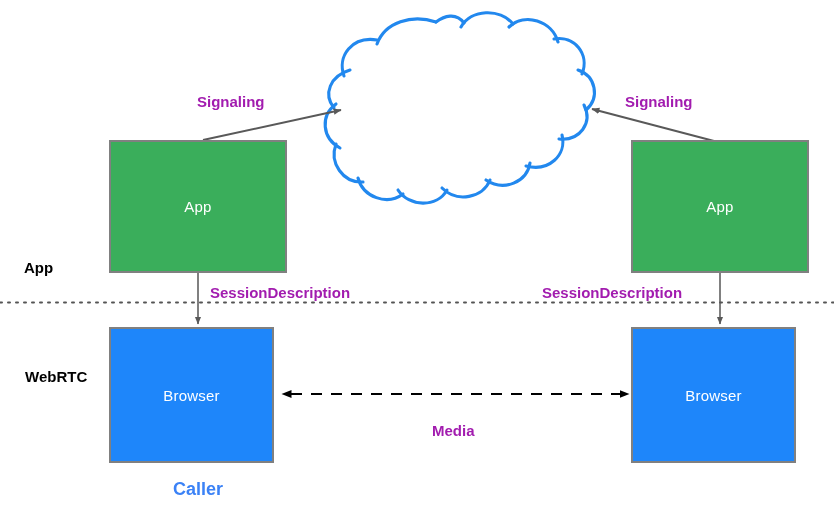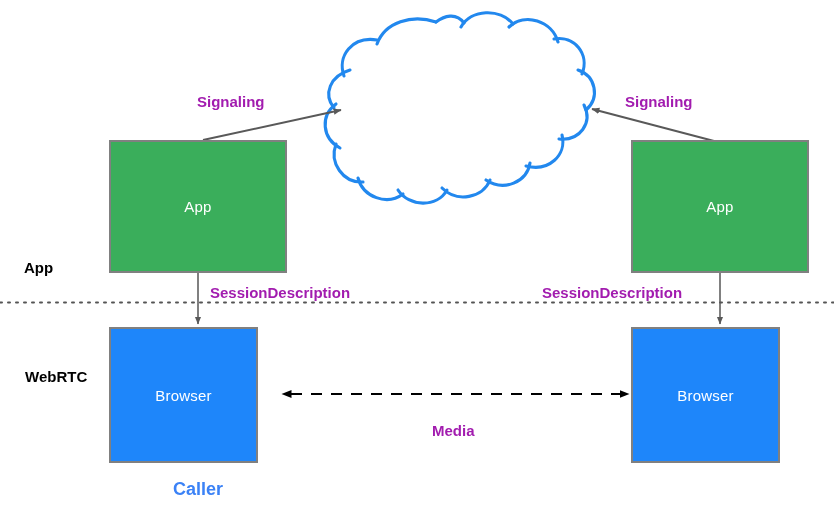--- a/index.html
+++ b/index.html
@@ -40,21 +40,21 @@
   .node-box .node-label {
     pointer-events: none;
   }
   .app-box {
     top: 140px;
     width: 178px;
     height: 133px;
   }
   .browser-box {
     top: 327px;
-    width: 149px;
+    width: 165px;
     height: 136px;
   }
   .col-left  { left: 109px; }
   .col-right { left: 631px; }
 
   .edge-label {
     position: absolute;
     font-family: "Liberation Sans", sans-serif;
     font-weight: bold;
     font-size: 15px;

